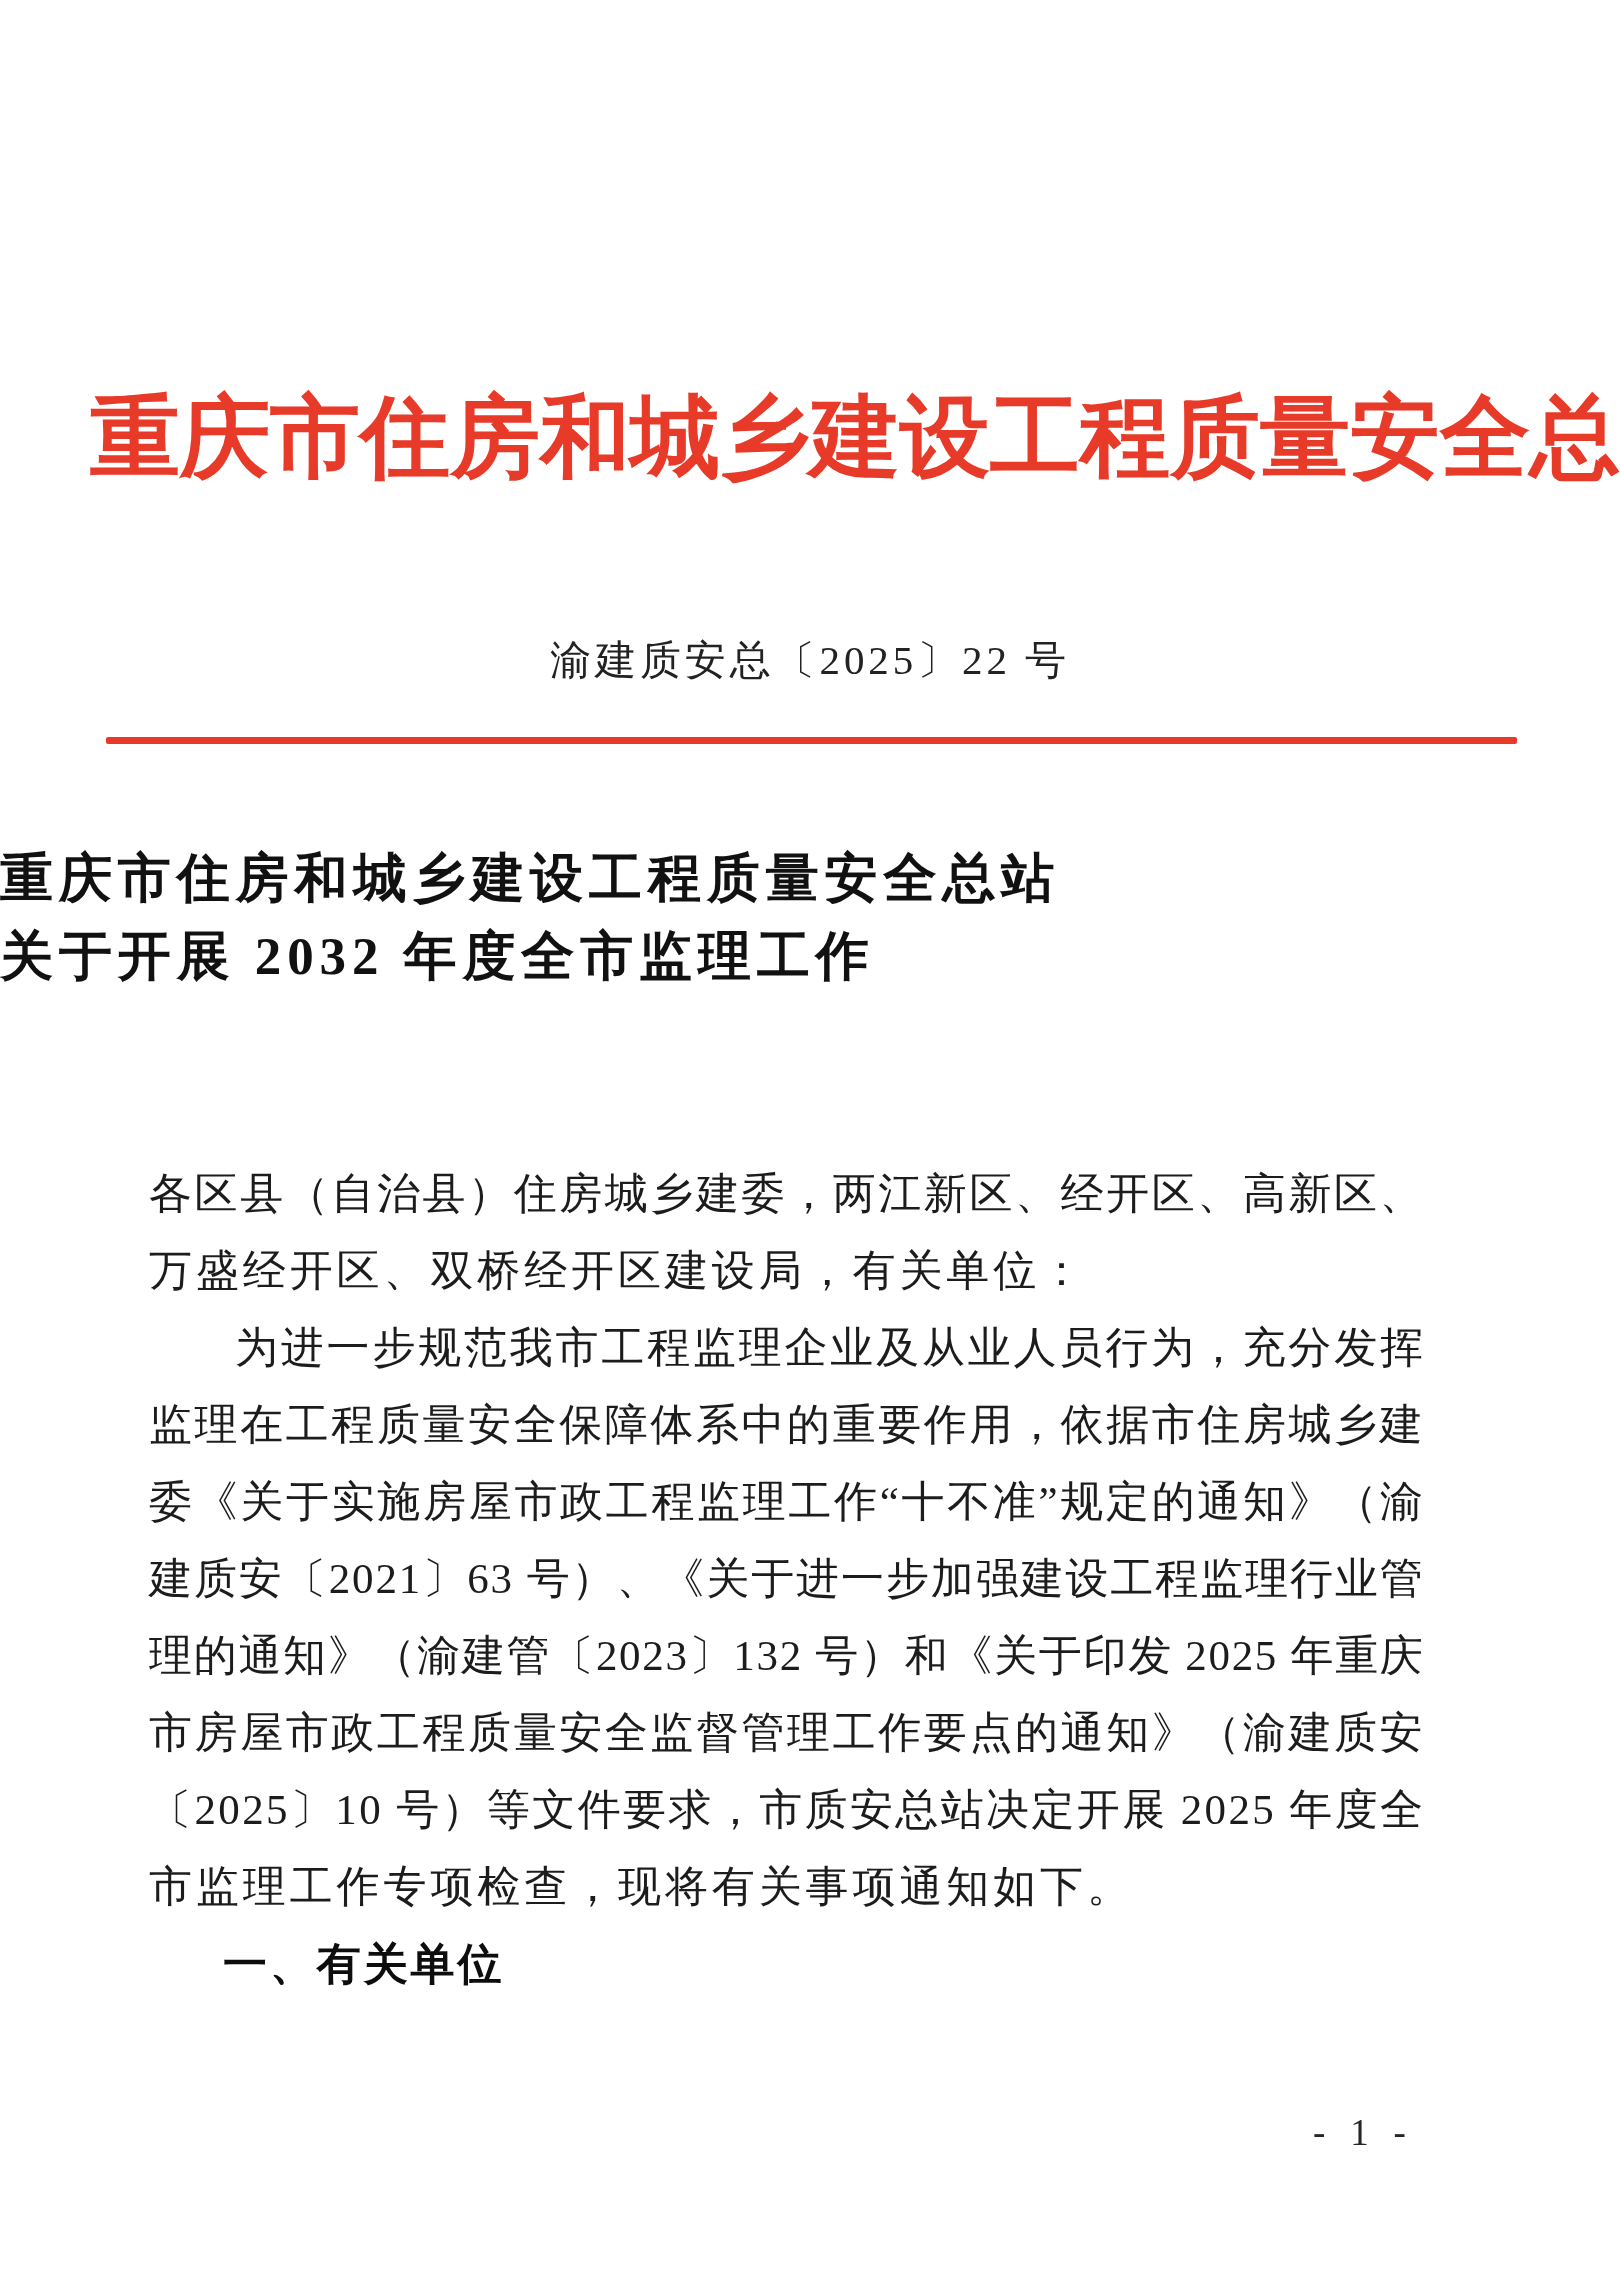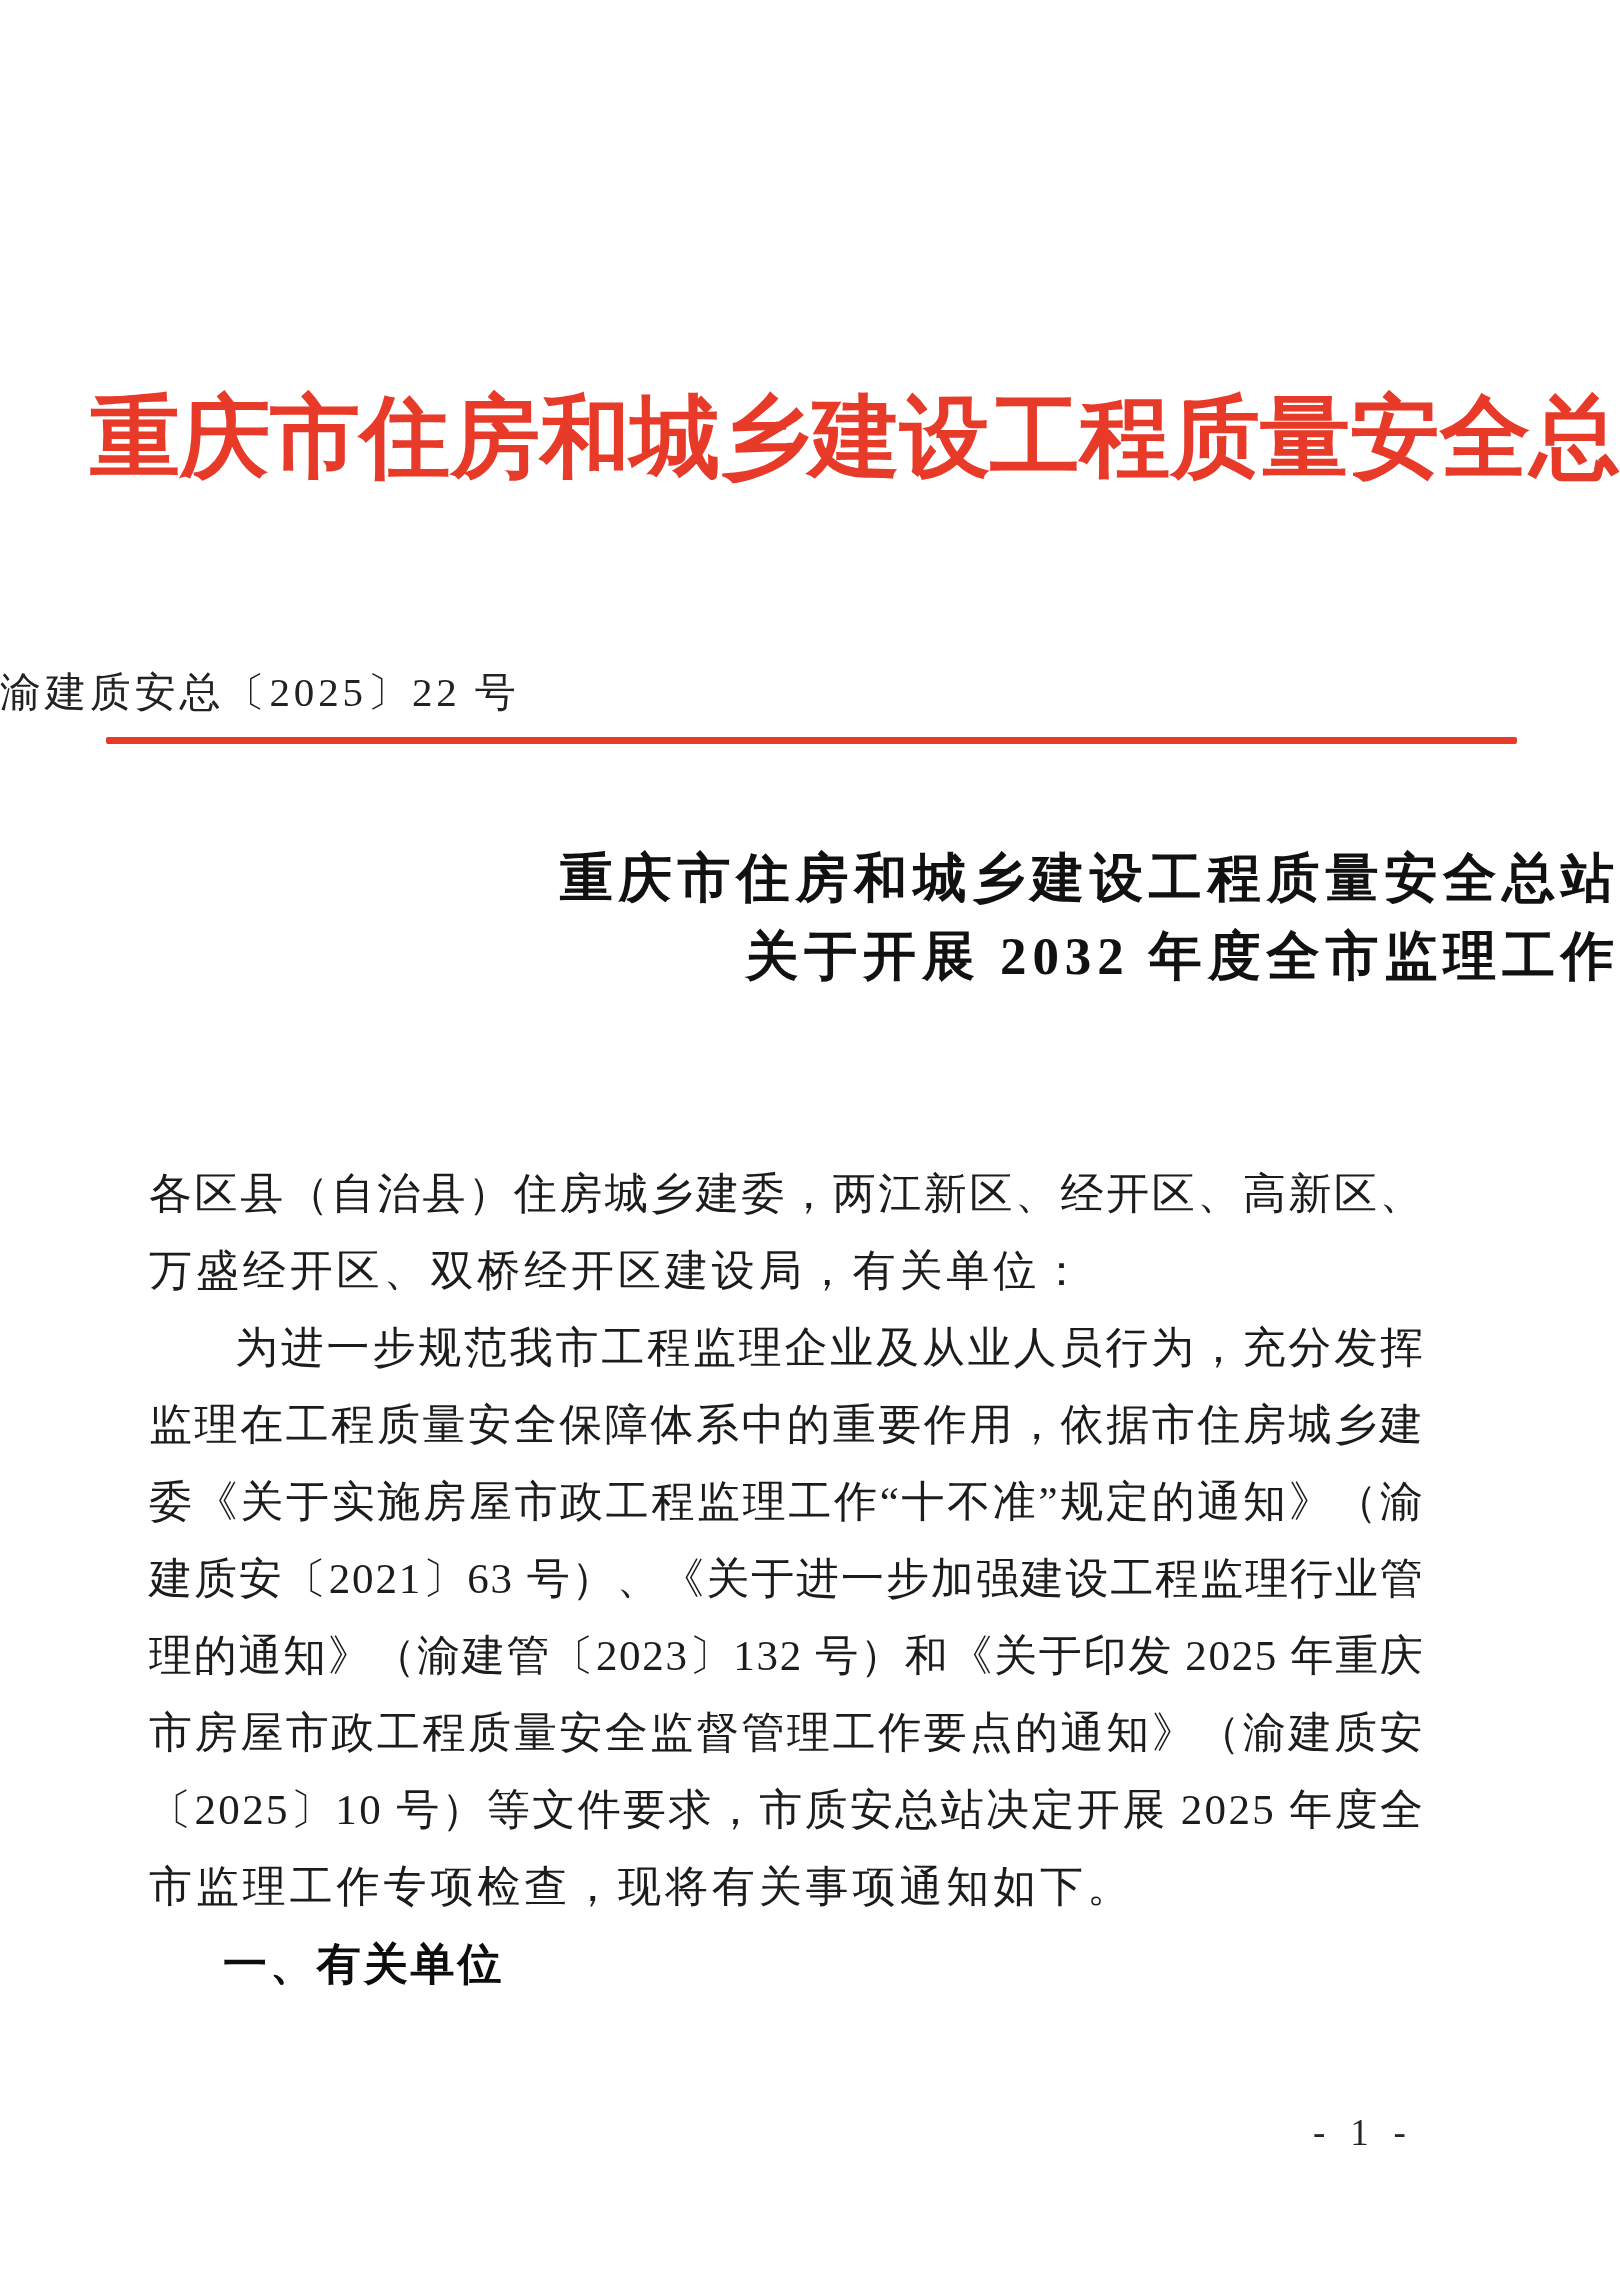--- a/index.html
+++ b/index.html
@@ -25,24 +25,24 @@
     height: 145px;
     line-height: 145px;
     font-size: 90px;
     font-weight: bold;
     color: var(--accent-red, #e83a28);
     white-space: nowrap;
   }
   
   .doc-number {
     position: absolute;
-    top: 661px;
+    top: 629px;
     left: 0;
     width: 100%;
-    text-align: left;
+    text-align: center;
     font-size: 41px;
     letter-spacing: 3.9px;
     line-height: 63px;
     color: #222;
   }
   
   .red-rule {
     position: absolute;
     top: 737px;
     left: 106px;
@@ -50,21 +50,21 @@
     height: 6.9px;
     background: var(--accent-red, #e83a28);
     border-radius: 2px;
   }
   
   .doc-title {
     position: absolute;
     top: 839px;
     left: 0;
     width: 100%;
-    text-align: right;
+    text-align: left;
     font-weight: bold;
     font-size: 53px;
     letter-spacing: 5.9px;
     line-height: 78px;
     color: #111;
   }
   
   .doc-body {
     position: absolute;
     top: 1155px;

